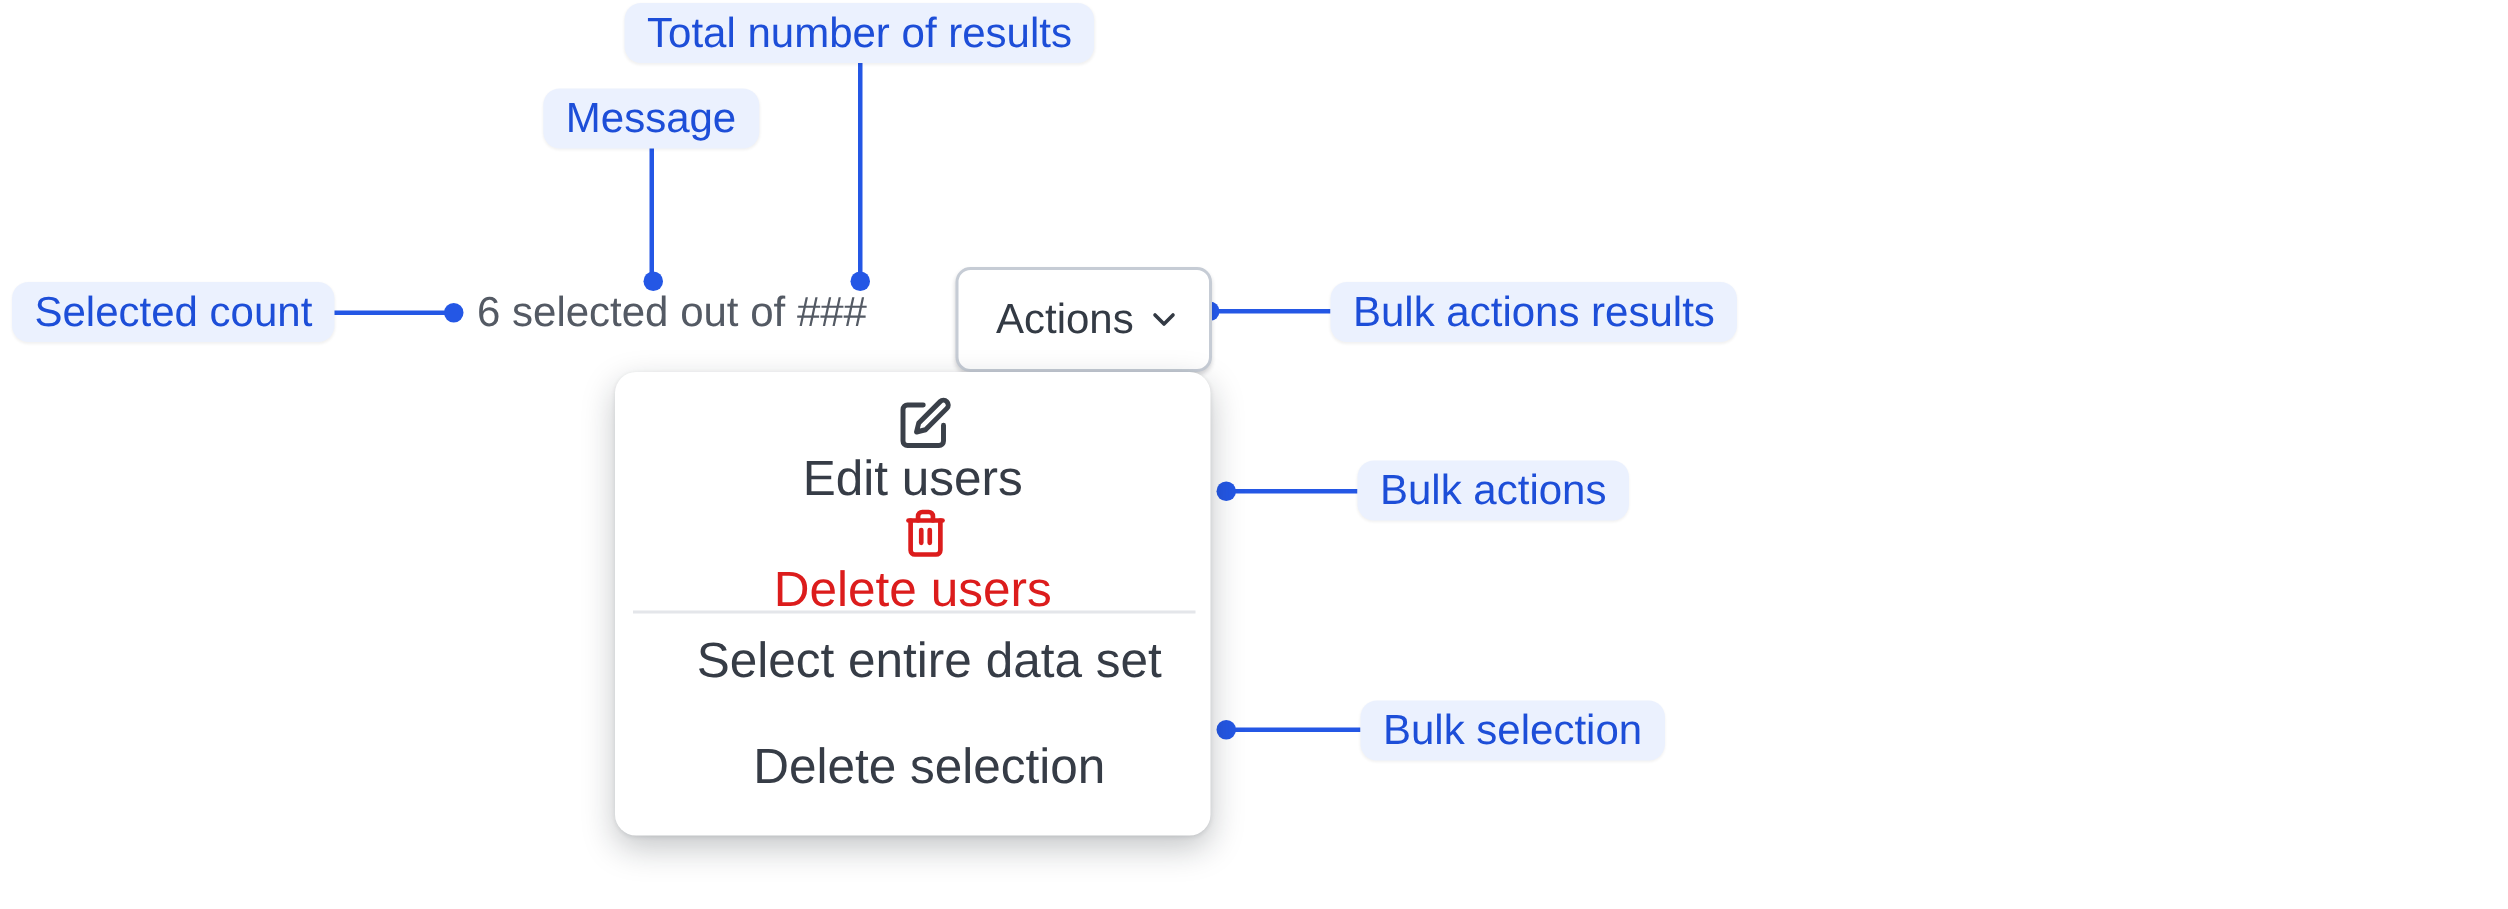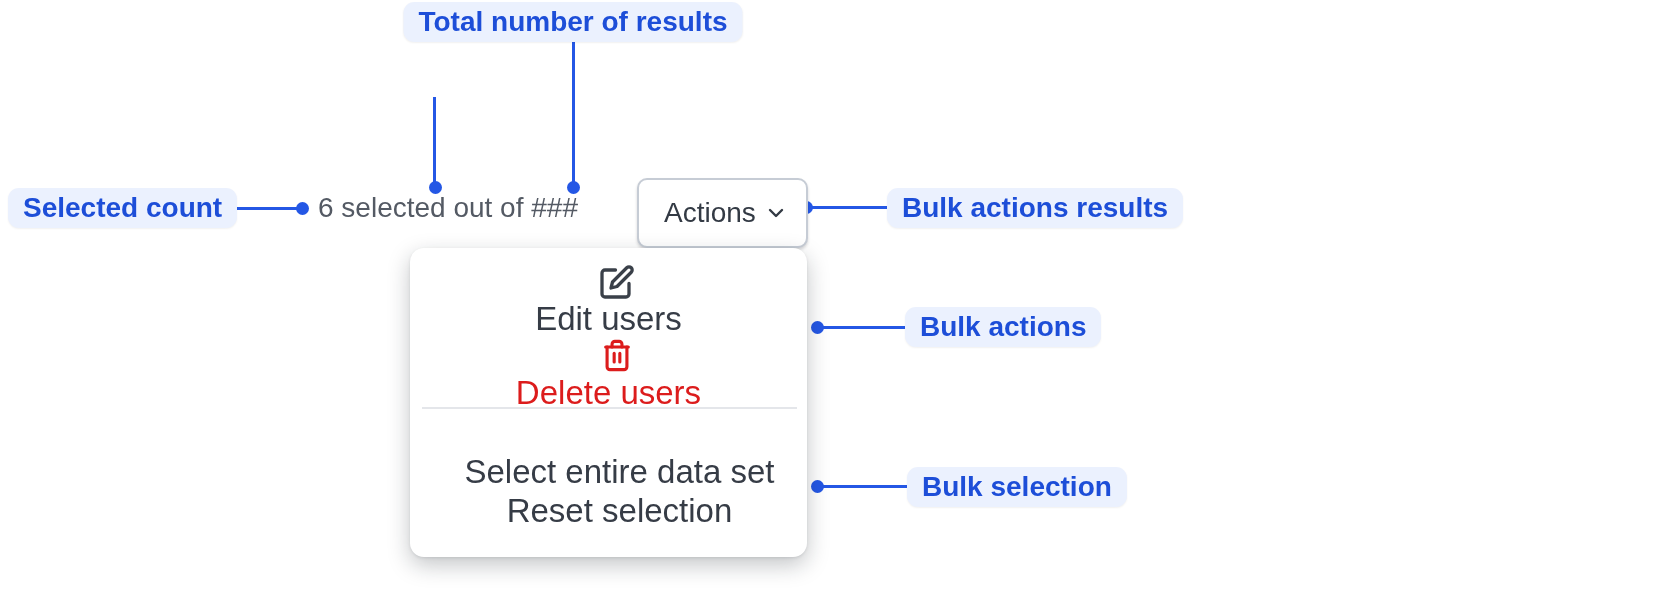--- a/index.html
+++ b/index.html
@@ -17,21 +17,21 @@
     position: absolute;
     z-index: 3;
     height: 40px;
     display: inline-flex;
     align-items: center;
     padding: 0 15px;
     border-radius: 11px;
     background: var(--annotation_bg, #ebf1fe);
     color: var(--annotation_text, #1d4ed8);
     font-size: 28px;
-    font-weight: 700;
+    font-weight: 400;
     white-space: nowrap;
     box-shadow: 0 1px 2px rgba(0,0,0,0.06);
   }
   .pill.centered { transform: translateX(-50%); }
 
   
   .connector { position:absolute; z-index:1; background: var(--connector, #2457e5); }
   .connector.v { width: 3px; }
   .connector.h { height: 3px; }
   .dot {
@@ -101,20 +101,21 @@
 </style>
 </head>
 <body>
 
 <div id="canvas">
 
   <div class="pill centered" style="left:573px; top:2px;">Total number of results</div>
   <div class="connector v" style="left:572px; top:40px; height:142px;"></div>
   <div class="dot" style="left:567px; top:181px;"></div>
 
+  <div class="pill centered" style="left:434px; top:59px;">Message</div>
   <div class="connector v" style="left:433px; top:97px; height:86px;"></div>
   <div class="dot" style="left:429px; top:181px;"></div>
 
   <div class="pill" style="left:8px; top:188px;">Selected count</div>
   <div class="connector h" style="left:215px; top:207px; width:82px;"></div>
   <div class="dot" style="left:296px; top:202px;"></div>
 
   <div class="selection-message">6 selected out of ###</div>
 
   <div class="actions-btn">
@@ -150,26 +151,26 @@
           <path d="M19 6v14a2 2 0 0 1-2 2H7a2 2 0 0 1-2-2V6"></path>
           <line x1="10" y1="10.5" x2="10" y2="16.5"></line>
           <line x1="14" y1="10.5" x2="14" y2="16.5"></line>
         </svg>
       </span>
       <span>Delete users</span>
     </div>
 
     <div class="menu-divider"></div>
 
-    <div class="menu-item no-icon" style="top:173px;margin-top:32px;">
+    <div class="menu-item no-icon" style="top:173px;">
       <span>Select entire data set</span>
     </div>
 
     <div class="menu-item no-icon" style="top:244px;">
-      <span>Reset selection</span>
+      <span>Delete selection</span>
     </div>
   </div>
 
   <div class="dot" style="left:811px; top:321px;"></div>
   <div class="connector h" style="left:817px; top:326px; width:88px;"></div>
   <div class="pill" style="left:905px; top:307px;">Bulk actions</div>
 
   <div class="dot" style="left:811px; top:480px;"></div>
   <div class="connector h" style="left:817px; top:485px; width:90px;"></div>
   <div class="pill" style="left:907px; top:467px;">Bulk selection</div>

